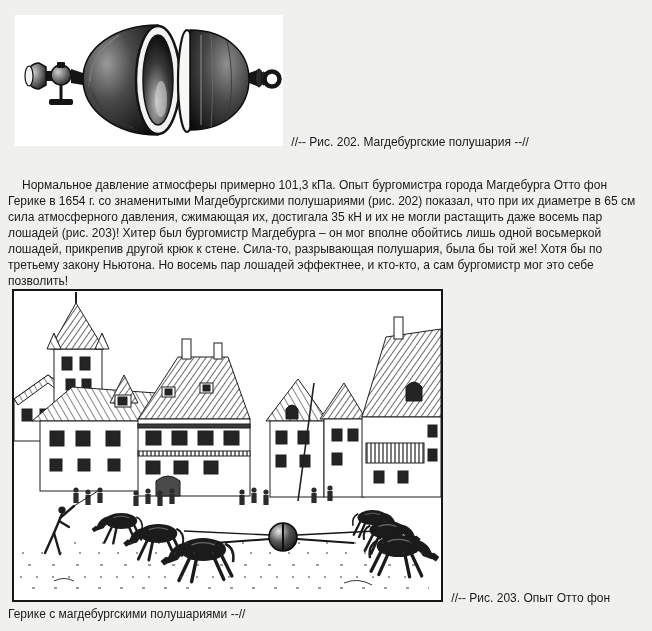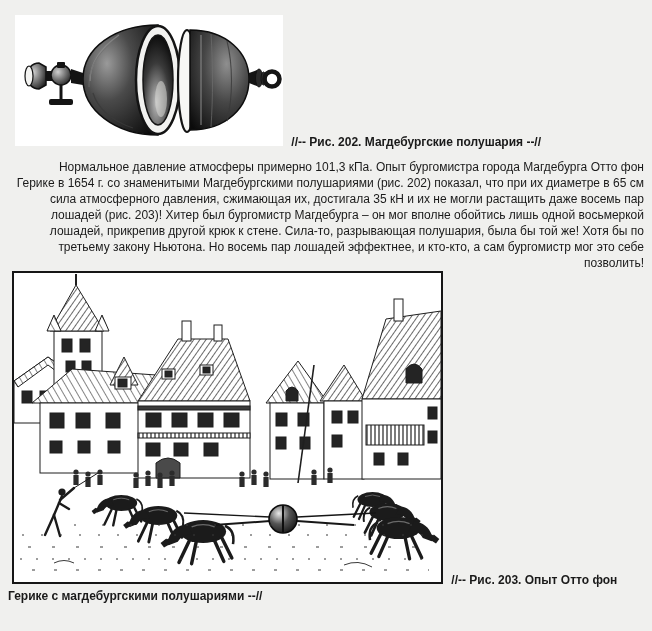--- a/index.html
+++ b/index.html
@@ -7,24 +7,24 @@
     width:652px;height:631px;overflow:hidden;
     background:#f0f0ee;
     font-family:"Liberation Sans",sans-serif;
     font-size:12px;line-height:16px;color:#1a1a1a;
   }
   .content{padding:15px 8px 0 8px;}
   p{margin:0;}
   .fig{margin:0;}
   .fig svg{vertical-align:baseline;}
   .fig202-svg{width:268px;height:131px;background:#ffffff;margin-left:7px;}
-  .body-par{margin-top:9px;text-indent:14px;text-align:right;}
+  .body-par{margin-top:27px;text-indent:14px;text-align:left;}
   .fig203-block{}
   .fig203-svg{width:427px;height:309px;background:#ffffff;border:2px solid #161616;margin-left:4px;}
-  .cap{color:#1a1a1a;font-weight:bold;}
+  .cap{color:#1a1a1a;}
   .sp{display:inline-block;width:5px;}
 </style>
 </head>
 <body>
 
 <div class="content">
 
   <p class="fig">
     <svg class="fig202-svg" viewBox="0 0 268 131" xmlns="http://www.w3.org/2000/svg">
       <defs>

